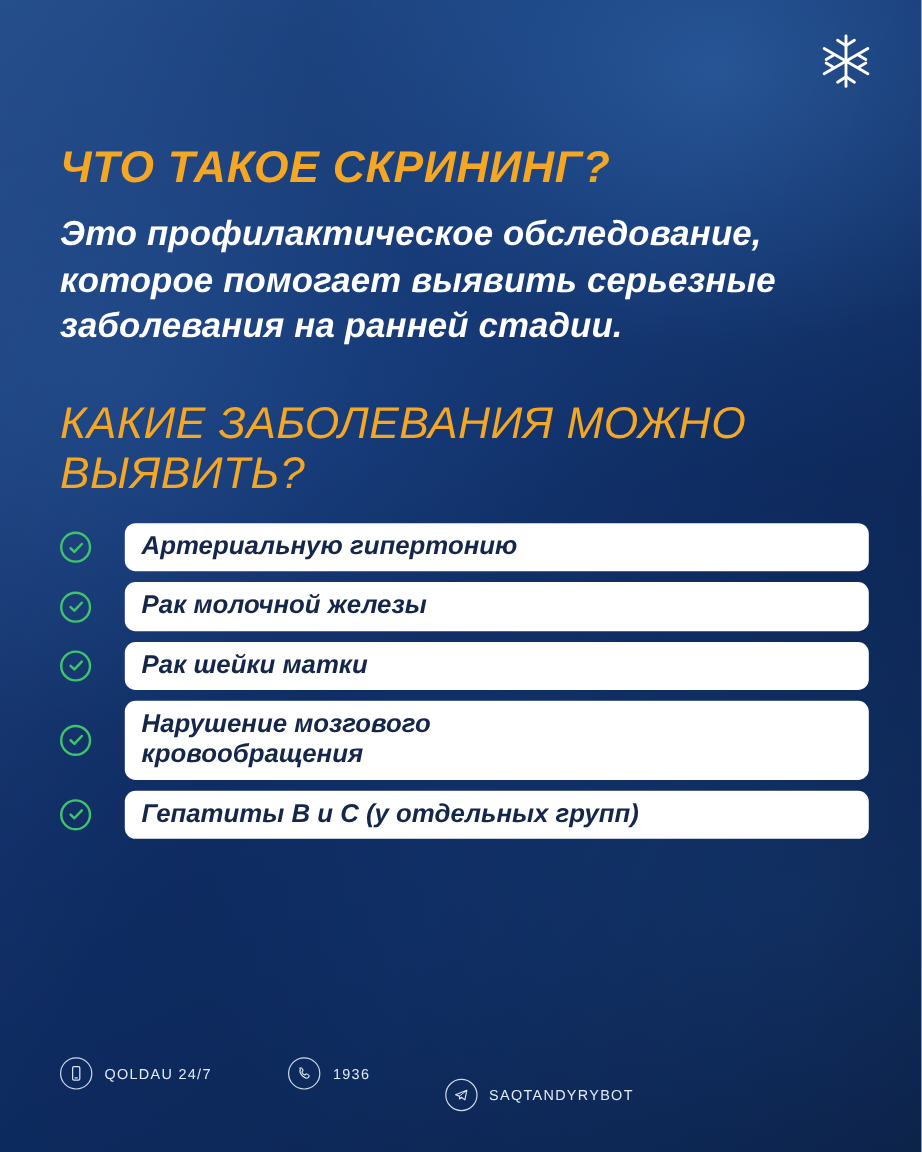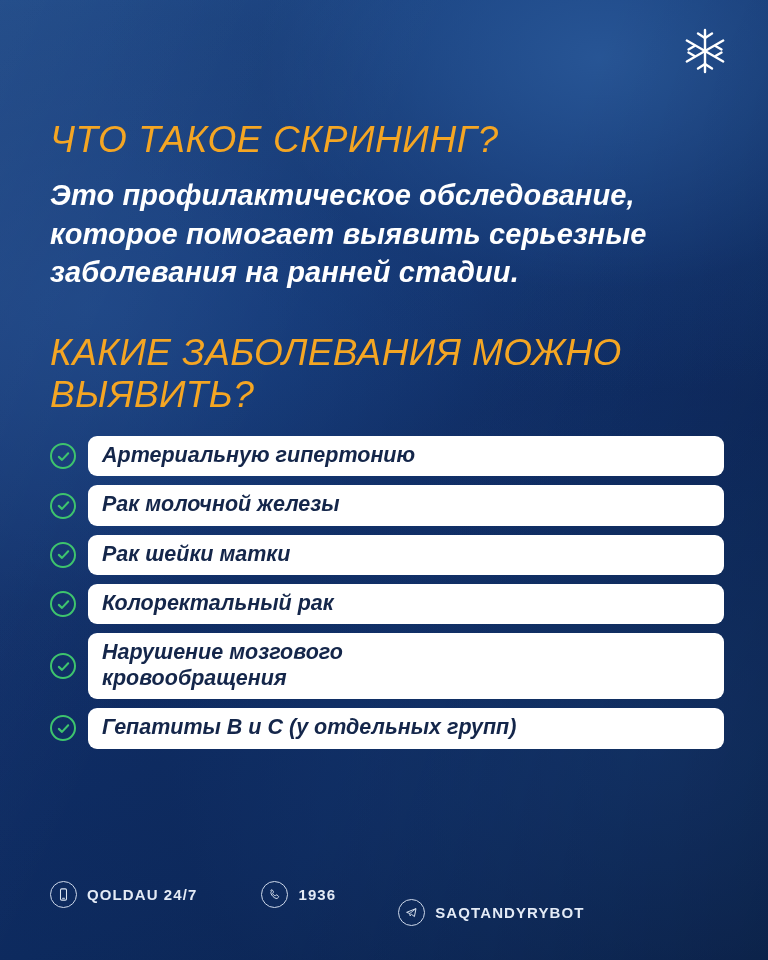--- a/index.html
+++ b/index.html
@@ -38,21 +38,21 @@
     z-index: 3;
   }
   .content {
     position: relative;
     z-index: 2;
     padding: 120px 44px 0 50px;
   }
   h1.heading {
     color: #f5a623;
     font-size: 37px;
-    font-weight: normal;
+    font-weight: bold;
     font-style: italic;
     letter-spacing: 0.6px;
     line-height: 1.08;
     text-transform: uppercase;
   }
   .subtext {
     margin-top: 16px;
     color: #ffffff;
     font-size: 29px;
     font-style: italic;
@@ -72,21 +72,21 @@
   }
   .list {
     margin-top: 20px;
     display: flex;
     flex-direction: column;
     gap: 9px;
   }
   .list-item {
     display: flex;
     align-items: center;
-    gap: 12px;
+    gap: 28px;
   }
   .check {
     flex: 0 0 auto;
     width: 26px;
     height: 26px;
     border-radius: 50%;
     border: 2px solid #3ec46d;
     display: flex;
     align-items: center;
     justify-content: center;
@@ -130,23 +130,23 @@
     height: 27px;
     border-radius: 50%;
     border: 1.6px solid #cdd8ea;
     display: flex;
     align-items: center;
     justify-content: center;
     color: #dce5f2;
   }
   .foot-label {
     color: #e4ebf6;
-    font-size: 15px;
+    font-size: 12px;
     letter-spacing: 1.1px;
-    font-weight: bold;
+    font-weight: normal;
     text-align: center;
   }
 </style>
 </head>
 <body>
 
 <div class="poster">
 
   <div class="logo">
     <svg viewBox="0 0 54 54" width="54" height="54" aria-hidden="true">
@@ -194,28 +194,20 @@
 
       <div class="list-item">
         <span class="check">
           <svg viewBox="0 0 16 16" width="15" height="15">
               <polyline points="3,8.4 6.4,11.6 13,4.6" fill="none" stroke="#3ec46d" stroke-width="2.2" stroke-linecap="round" stroke-linejoin="round"></polyline>
             </svg>
         </span>
         <span class="pill">Рак шейки матки</span>
       </div>
 
-      <div class="list-item">
-        <span class="check">
-          <svg viewBox="0 0 16 16" width="15" height="15">
-              <polyline points="3,8.4 6.4,11.6 13,4.6" fill="none" stroke="#3ec46d" stroke-width="2.2" stroke-linecap="round" stroke-linejoin="round"></polyline>
-            </svg>
-        </span>
-        <span class="pill">Колоректальный рак</span>
-      </div>
 
       <div class="list-item">
         <span class="check">
           <svg viewBox="0 0 16 16" width="15" height="15">
               <polyline points="3,8.4 6.4,11.6 13,4.6" fill="none" stroke="#3ec46d" stroke-width="2.2" stroke-linecap="round" stroke-linejoin="round"></polyline>
             </svg>
         </span>
         <span class="pill two-line">Нарушение мозгового
 кровообращения</span>
       </div>

